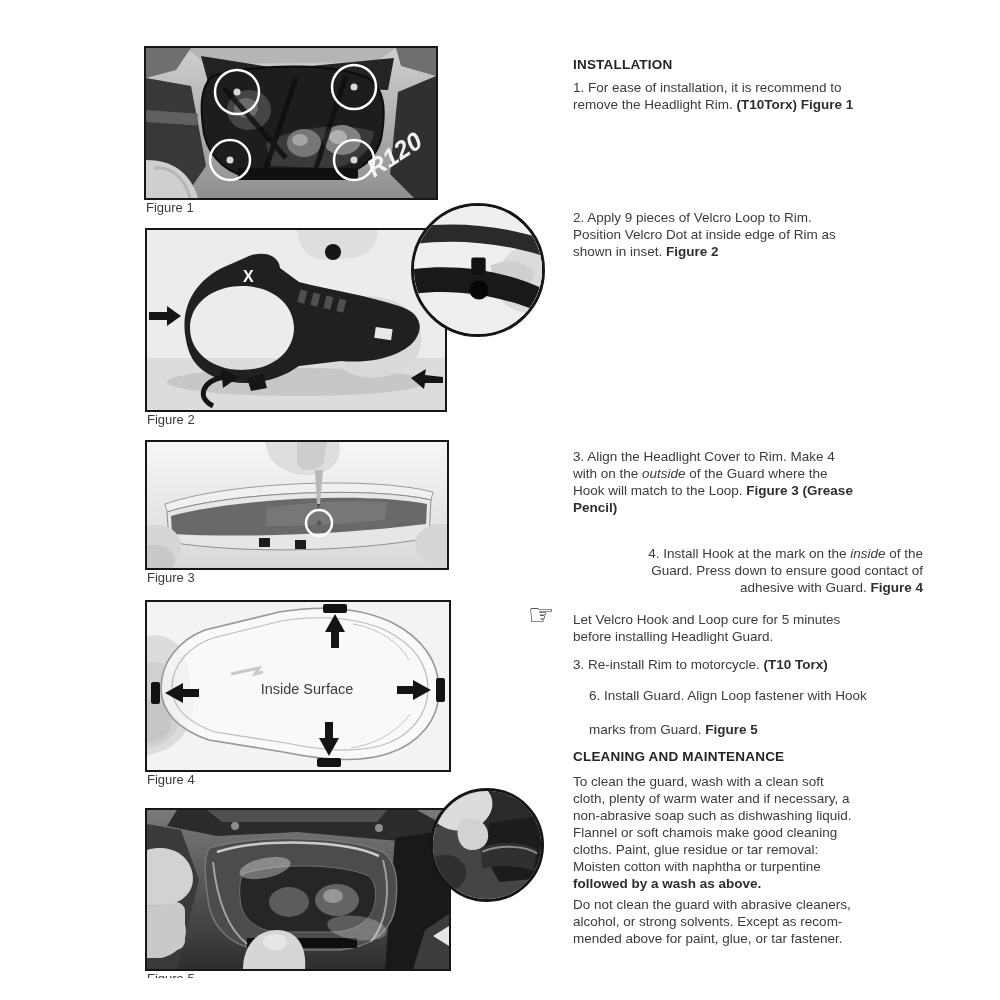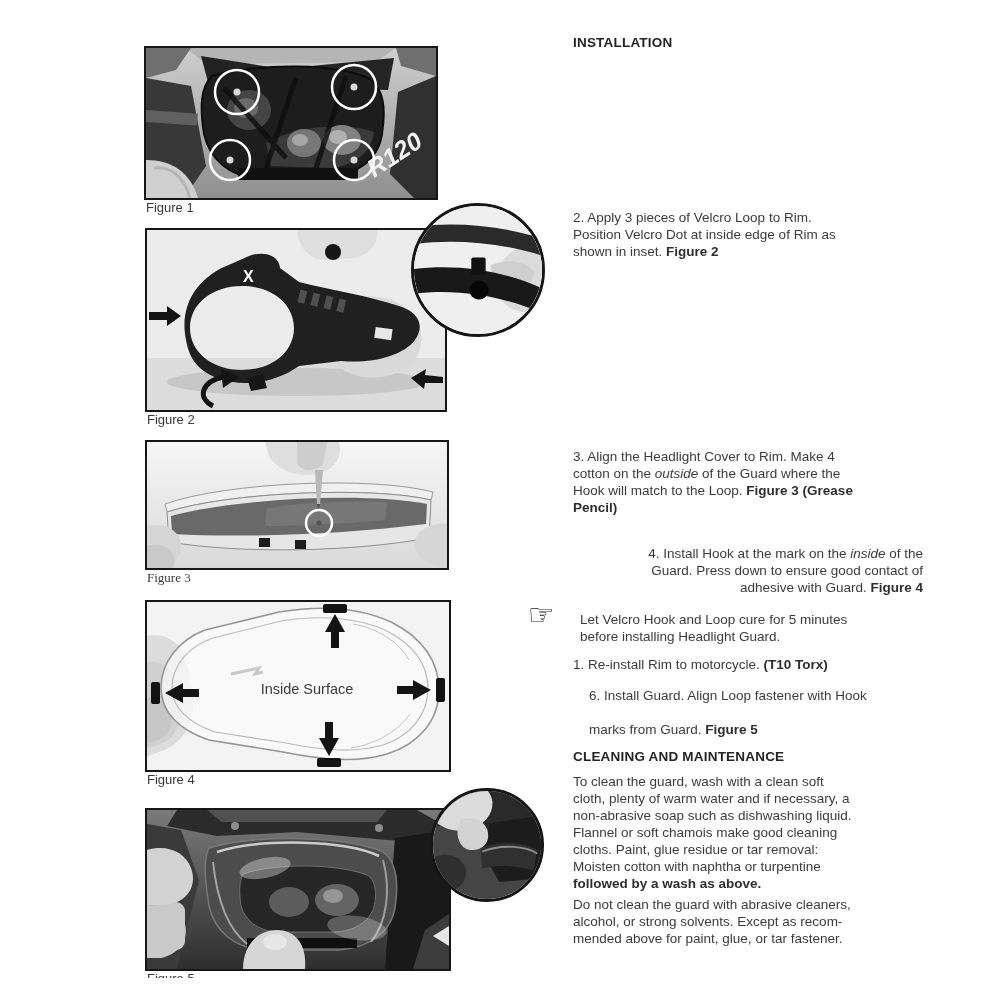--- a/index.html
+++ b/index.html
@@ -111,21 +111,21 @@
       <rect width="134" height="134" fill="#efefef"></rect>
       <path d="M134,30 L134,110 C108,116 88,104 86,84 C84,62 100,44 120,40 Z" fill="#dbdbdb"></path>
       <path d="M80,62 C100,54 118,58 126,70 L120,88 C104,92 88,84 82,74 Z" fill="#cfcfcf"></path>
       <path d="M0,22 C40,16 90,20 134,34 L134,52 C90,38 40,34 0,40 Z" fill="#2a2a2a"></path>
       <path d="M0,66 C45,60 95,68 134,86 L134,112 C92,94 44,86 0,92 Z" fill="#191919"></path>
       <rect x="60" y="54" width="15" height="18" rx="2" fill="#111111"></rect>
       <circle cx="68" cy="88" r="10" fill="#060606"></circle>
     </svg>
   </div>
 
-  <div class="figure" style="left:145px;top:440px;font-family:Liberation Serif, serif;">
+  <div class="figure" style="left:145px;top:440px;">
     <div class="frame" style="width:300px;height:126px;">
       <svg width="300" height="126" viewBox="0 0 300 126">
         <defs>
           <linearGradient id="f3bg" x1="0" y1="0" x2="0" y2="1">
             <stop offset="0" stop-color="#f6f6f6"></stop>
               <stop offset="1" stop-color="#d9d9d9"></stop>
           </linearGradient>
         </defs>
         <rect width="300" height="126" fill="url(#f3bg)"></rect>
         <path d="M18,62 C80,40 225,34 286,50 L284,58 C225,44 82,50 20,70 Z" fill="#f0f0f0" stroke="#9a9a9a" stroke-width="1"></path>
@@ -224,28 +224,29 @@
         <circle cx="34" cy="14" r="2" fill="#555555"></circle>
       <polygon points="60,34 114,26 114,92 70,96 52,64" fill="#1c1c1c"></polygon>
       <path d="M50,60 C70,52 96,54 110,62 L106,84 C88,78 66,78 52,82 Z" fill="#303030"></path>
       <path d="M52,64 C72,56 98,58 110,66" stroke="#8e8e8e" stroke-width="2" fill="none"></path>
       <path d="M0,0 L58,0 C66,10 64,24 52,34 C36,46 14,44 0,30 Z" fill="#dcdcdc"></path>
       <path d="M30,30 C44,26 56,32 58,44 C60,56 50,64 38,62 C26,60 22,40 30,30 Z" fill="#d2d2d2"></path>
       <path d="M0,70 C14,64 28,68 34,80 C38,92 30,104 16,106 L0,106 Z" fill="#2f2f2f"></path>
     </svg>
   </div>
 
-  <div class="tb h" style="top:34px;">INSTALLATION</div>
-  <div class="tb" style="top:209px;"><span>2. Apply 3 pieces of Velcro Loop to Rim.</span><br><span>Position Velcro Dot at inside edge of Rim as</span><br><span>shown in inset. </span><span class="b">Figure 2</span></div>
-  <div class="tb" style="top:448px;"><span>3. Align the Headlight Cover to Rim. Make 4</span><br><span>cotton on the </span><span class="i">outside</span><span> of the Guard where the</span><br><span>Hook will match to the Loop. </span><span class="b">Figure 3 (Grease</span><br><span class="b">Pencil)</span></div>
+  <div class="tb h" style="top:56px;">INSTALLATION</div>
+  <div class="tb" style="top:79px;"><span>1. For ease of installation, it is recommend to</span><br><span>remove the Headlight Rim. </span><span class="b">(T10Torx) Figure 1</span></div>
+  <div class="tb" style="top:209px;"><span>2. Apply 9 pieces of Velcro Loop to Rim.</span><br><span>Position Velcro Dot at inside edge of Rim as</span><br><span>shown in inset. </span><span class="b">Figure 2</span></div>
+  <div class="tb" style="top:448px;"><span>3. Align the Headlight Cover to Rim. Make 4</span><br><span>with on the </span><span class="i">outside</span><span> of the Guard where the</span><br><span>Hook will match to the Loop. </span><span class="b">Figure 3 (Grease</span><br><span class="b">Pencil)</span></div>
   <div class="tb" style="top:545px;text-align:right;"><span>4. Install Hook at the mark on the </span><span class="i">inside</span><span> of the</span><br><span>Guard. Press down to ensure good contact of</span><br><span>adhesive with Guard. </span><span class="b">Figure 4</span></div>
 
   <div class="note-icon">☞</div>
-  <div class="tb" style="top:611px;margin-left:7px;"><span>Let Velcro Hook and Loop cure for 5 minutes</span><br><span>before installing Headlight Guard.</span></div>
-
-  <div class="tb" style="top:656px;"><span>1. Re-install Rim to motorcycle. </span><span class="b">(T10 Torx)</span></div>
+  <div class="tb" style="top:611px;"><span>Let Velcro Hook and Loop cure for 5 minutes</span><br><span>before installing Headlight Guard.</span></div>
+
+  <div class="tb" style="top:656px;"><span>3. Re-install Rim to motorcycle. </span><span class="b">(T10 Torx)</span></div>
   <div class="tb" style="top:687px;margin-left:16px;"><span>6. Install Guard. Align Loop fastener with Hook</span><br><br><span>marks from Guard. </span><span class="b">Figure 5</span></div>
 
   <div class="tb h" style="top:748px;">CLEANING AND MAINTENANCE</div>
   <div class="tb" style="top:773px;"><span>To clean the guard, wash with a clean soft</span><br><span>cloth, plenty of warm water and if necessary, a</span><br><span>non-abrasive soap such as dishwashing liquid.</span><br><span>Flannel or soft chamois make good cleaning</span><br><span>cloths. Paint, glue residue or tar removal:</span><br><span>Moisten cotton with naphtha or turpentine</span><br><span class="b">followed by a wash as above.</span></div>
   <div class="tb" style="top:896px;"><span>Do not clean the guard with abrasive cleaners,</span><br><span>alcohol, or strong solvents. Except as recom-</span><br><span>mended above for paint, glue, or tar fastener.</span></div>
 
 </div>
 
 </body></html>

